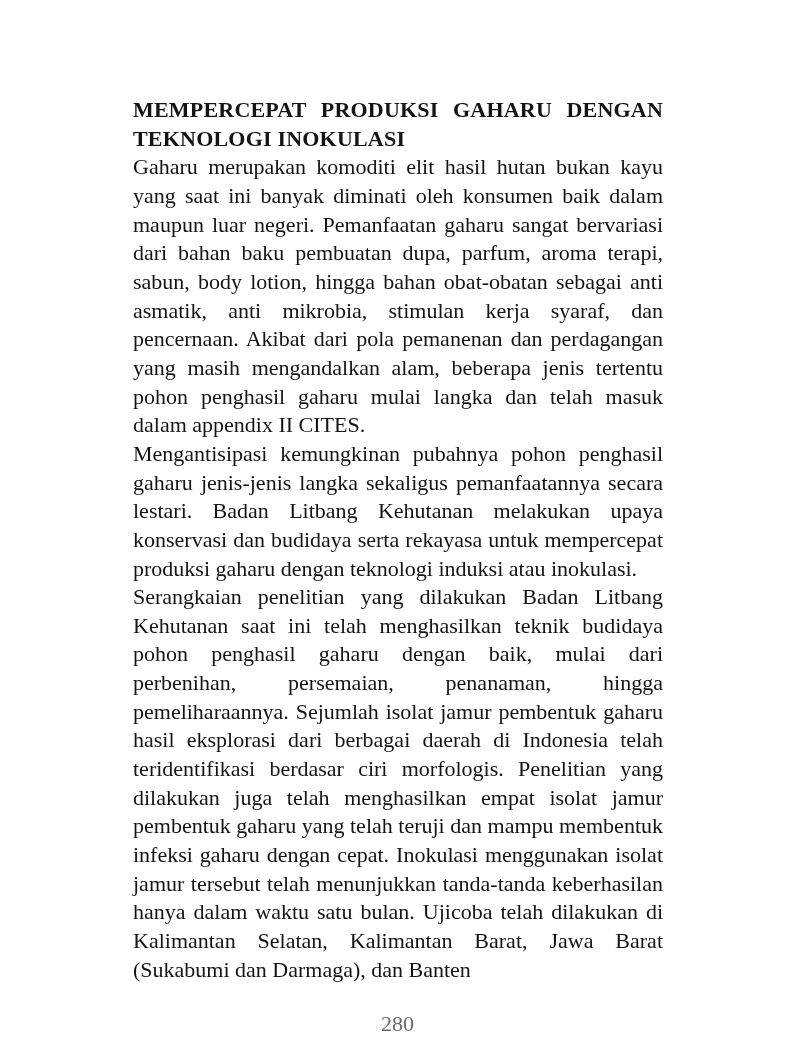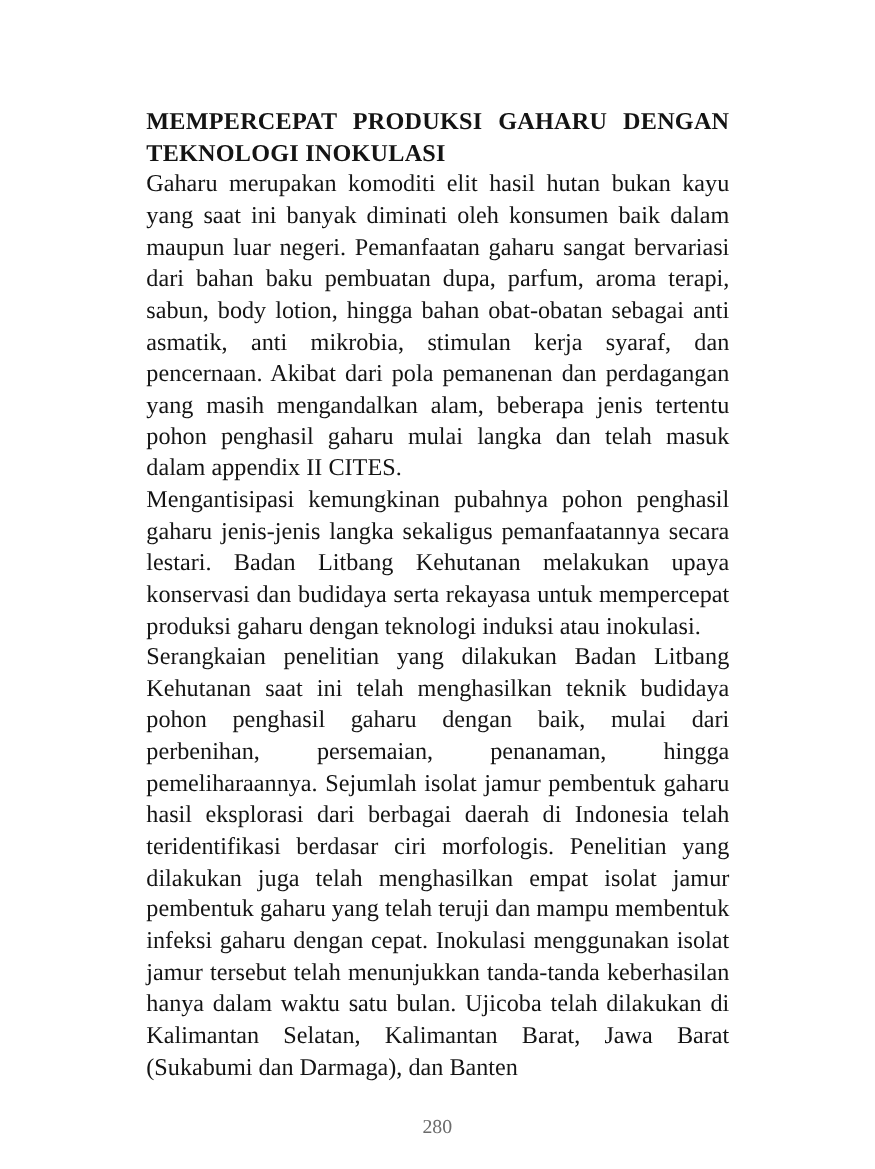--- a/index.html
+++ b/index.html
@@ -37,21 +37,21 @@
     margin: 0;
     padding: 0;
     font-family: Liberation Serif, serif;
   }
   .page-number {
     position: absolute;
     left: 0;
     right: 0;
     top: 1013px;
     text-align: center;
-    font-size: 18px;
+    font-size: 22px;
     line-height: 22px;
     color: #6b6b6b;
     font-family: "Liberation Serif", "DejaVu Serif", serif;
   }
 </style>
 </head>
 <body>
 
 <div class="page">
   <div class="content">

